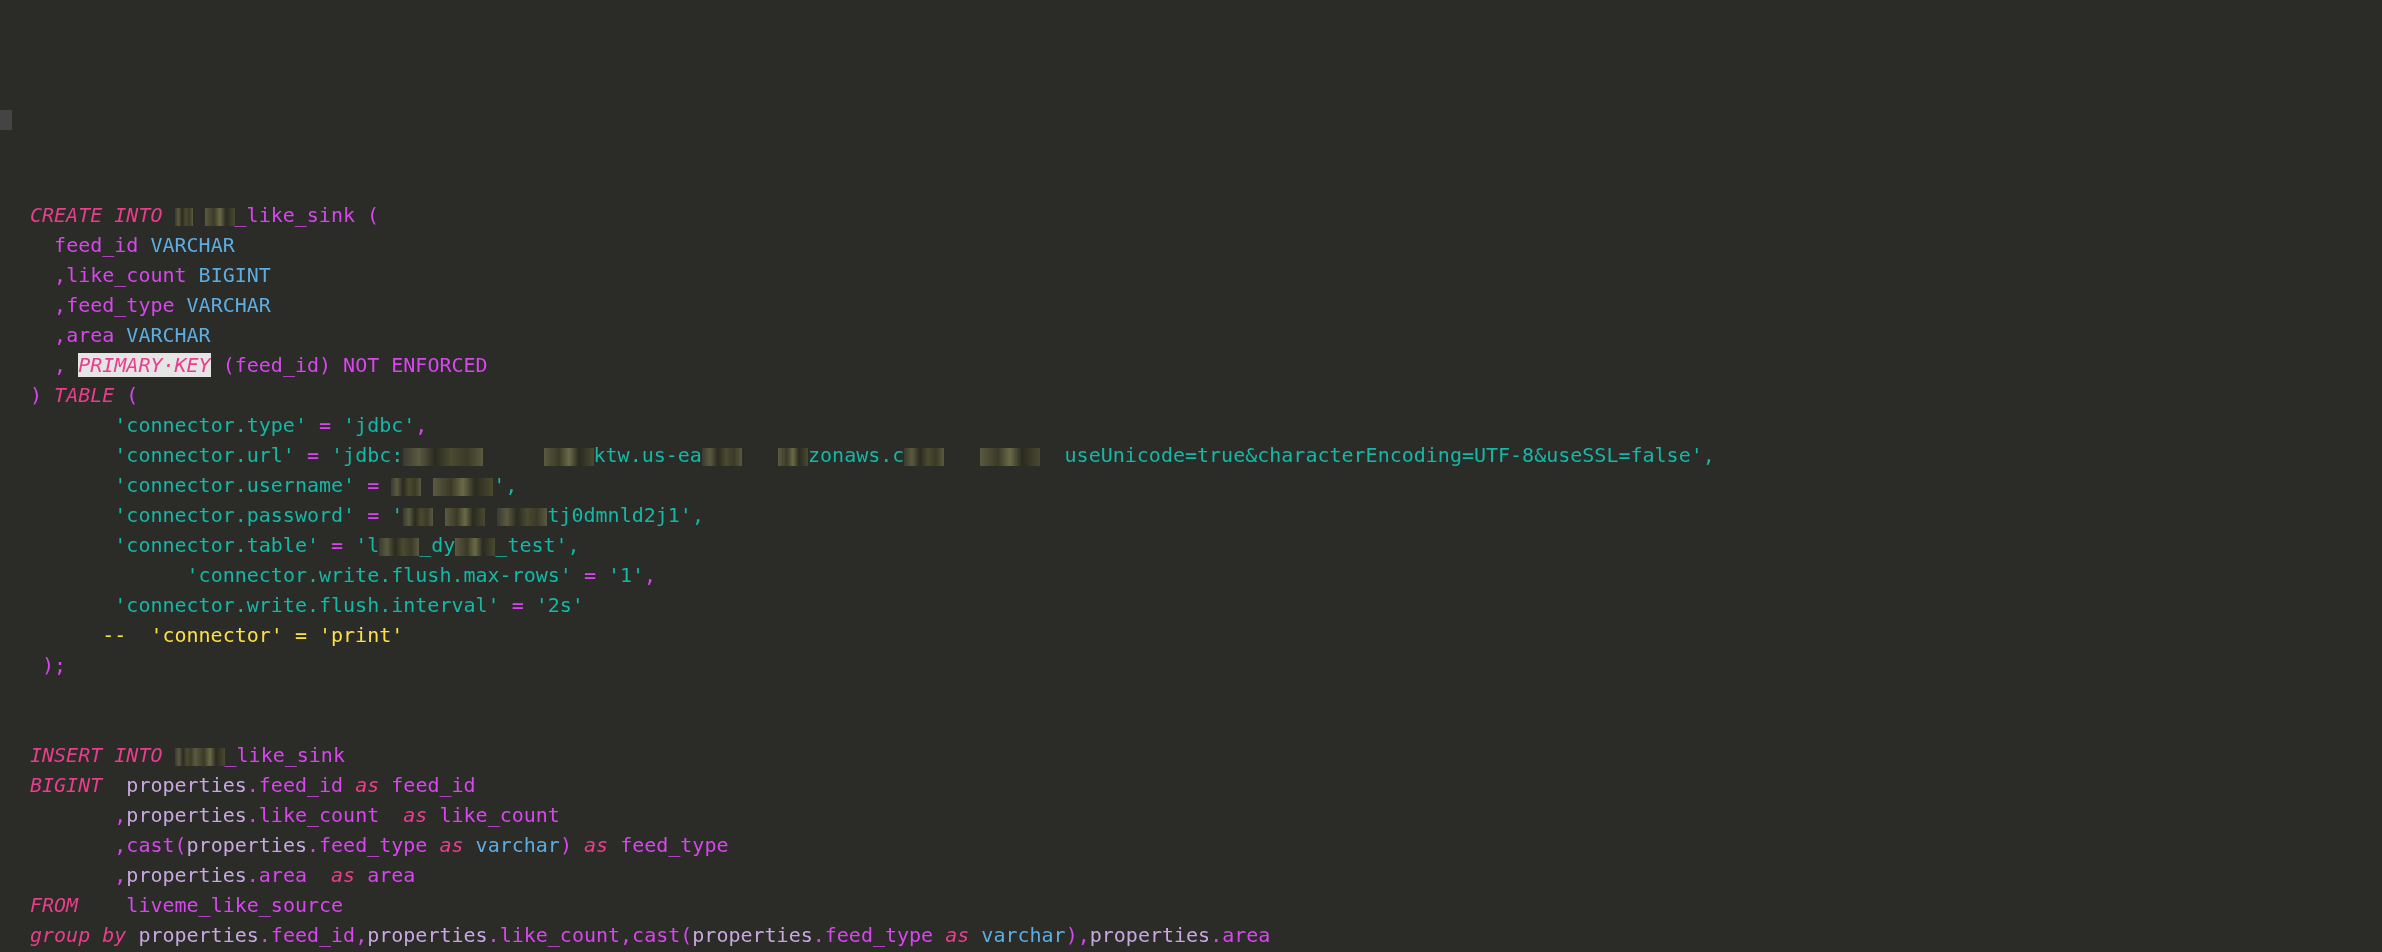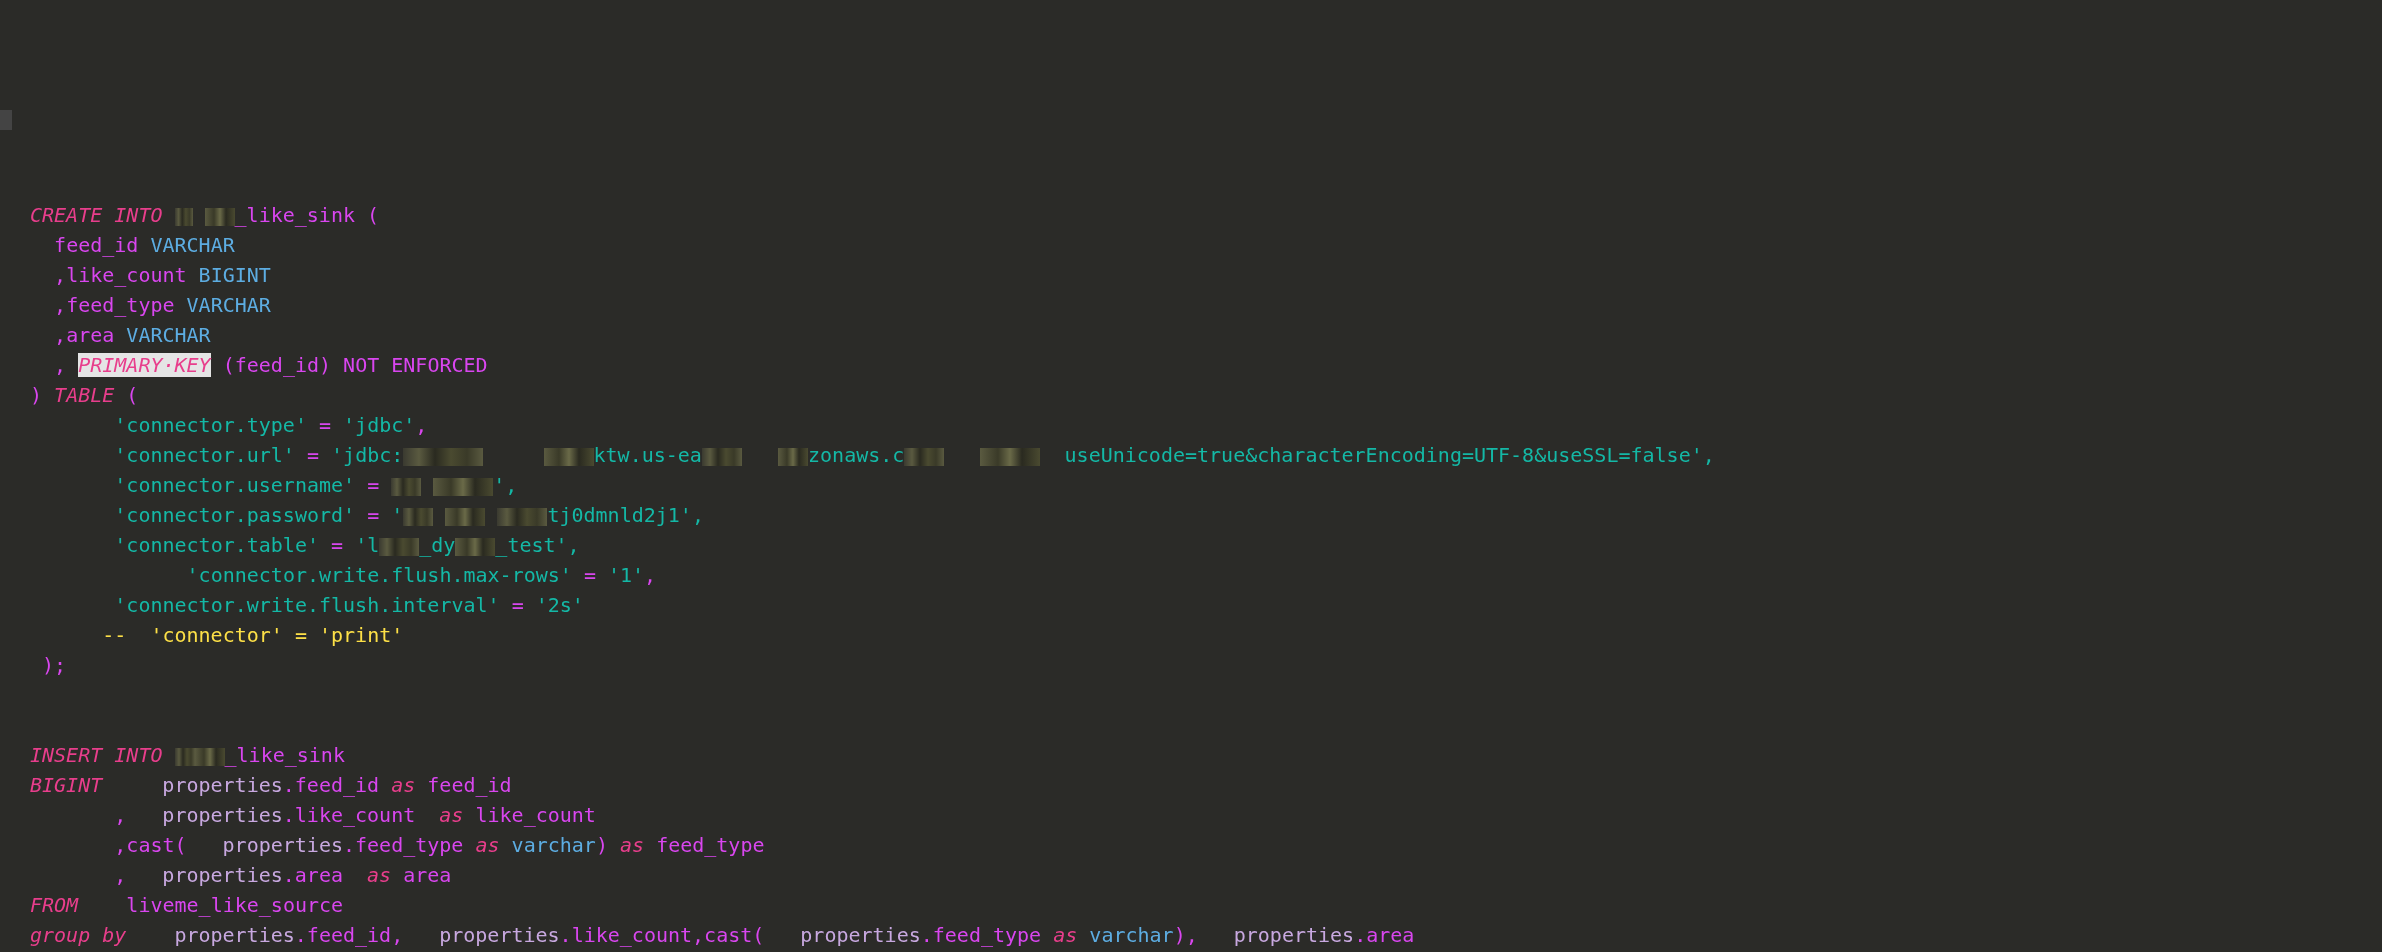--- a/index.html
+++ b/index.html
@@ -12,21 +12,21 @@
     padding: 20px 30px;
     white-space: pre;
     overflow-x: auto;
     position: relative;
     min-height: 635px;
   }
   .keyword { color: #e83e8c; font-style: italic; }
   .type { color: #5dade2; }
   .string { color: #14b8a6; }
   .ident { color: #d946ef; margin-top: 44px; }
-  .prop { color: #c8a8e0; margin-left: 36px; }
+  .prop { color: #c8a8e0; }
   .comment { color: #fde047; }
   .redact {
     display: inline-block;
     background: linear-gradient(90deg, #3a3a30 0%, #5a5a40 20%, #2a2a20 40%, #4a4a30 60%, #3a3a28 80%, #5a5a40 100%);
     height: 18px;
     vertical-align: middle;
   }
   .redact2 {
     display: inline-block;
     background: linear-gradient(90deg, #5a5a40 0%, #3a3a28 30%, #6a6a48 50%, #2a2a20 70%, #4a4a30 100%);

